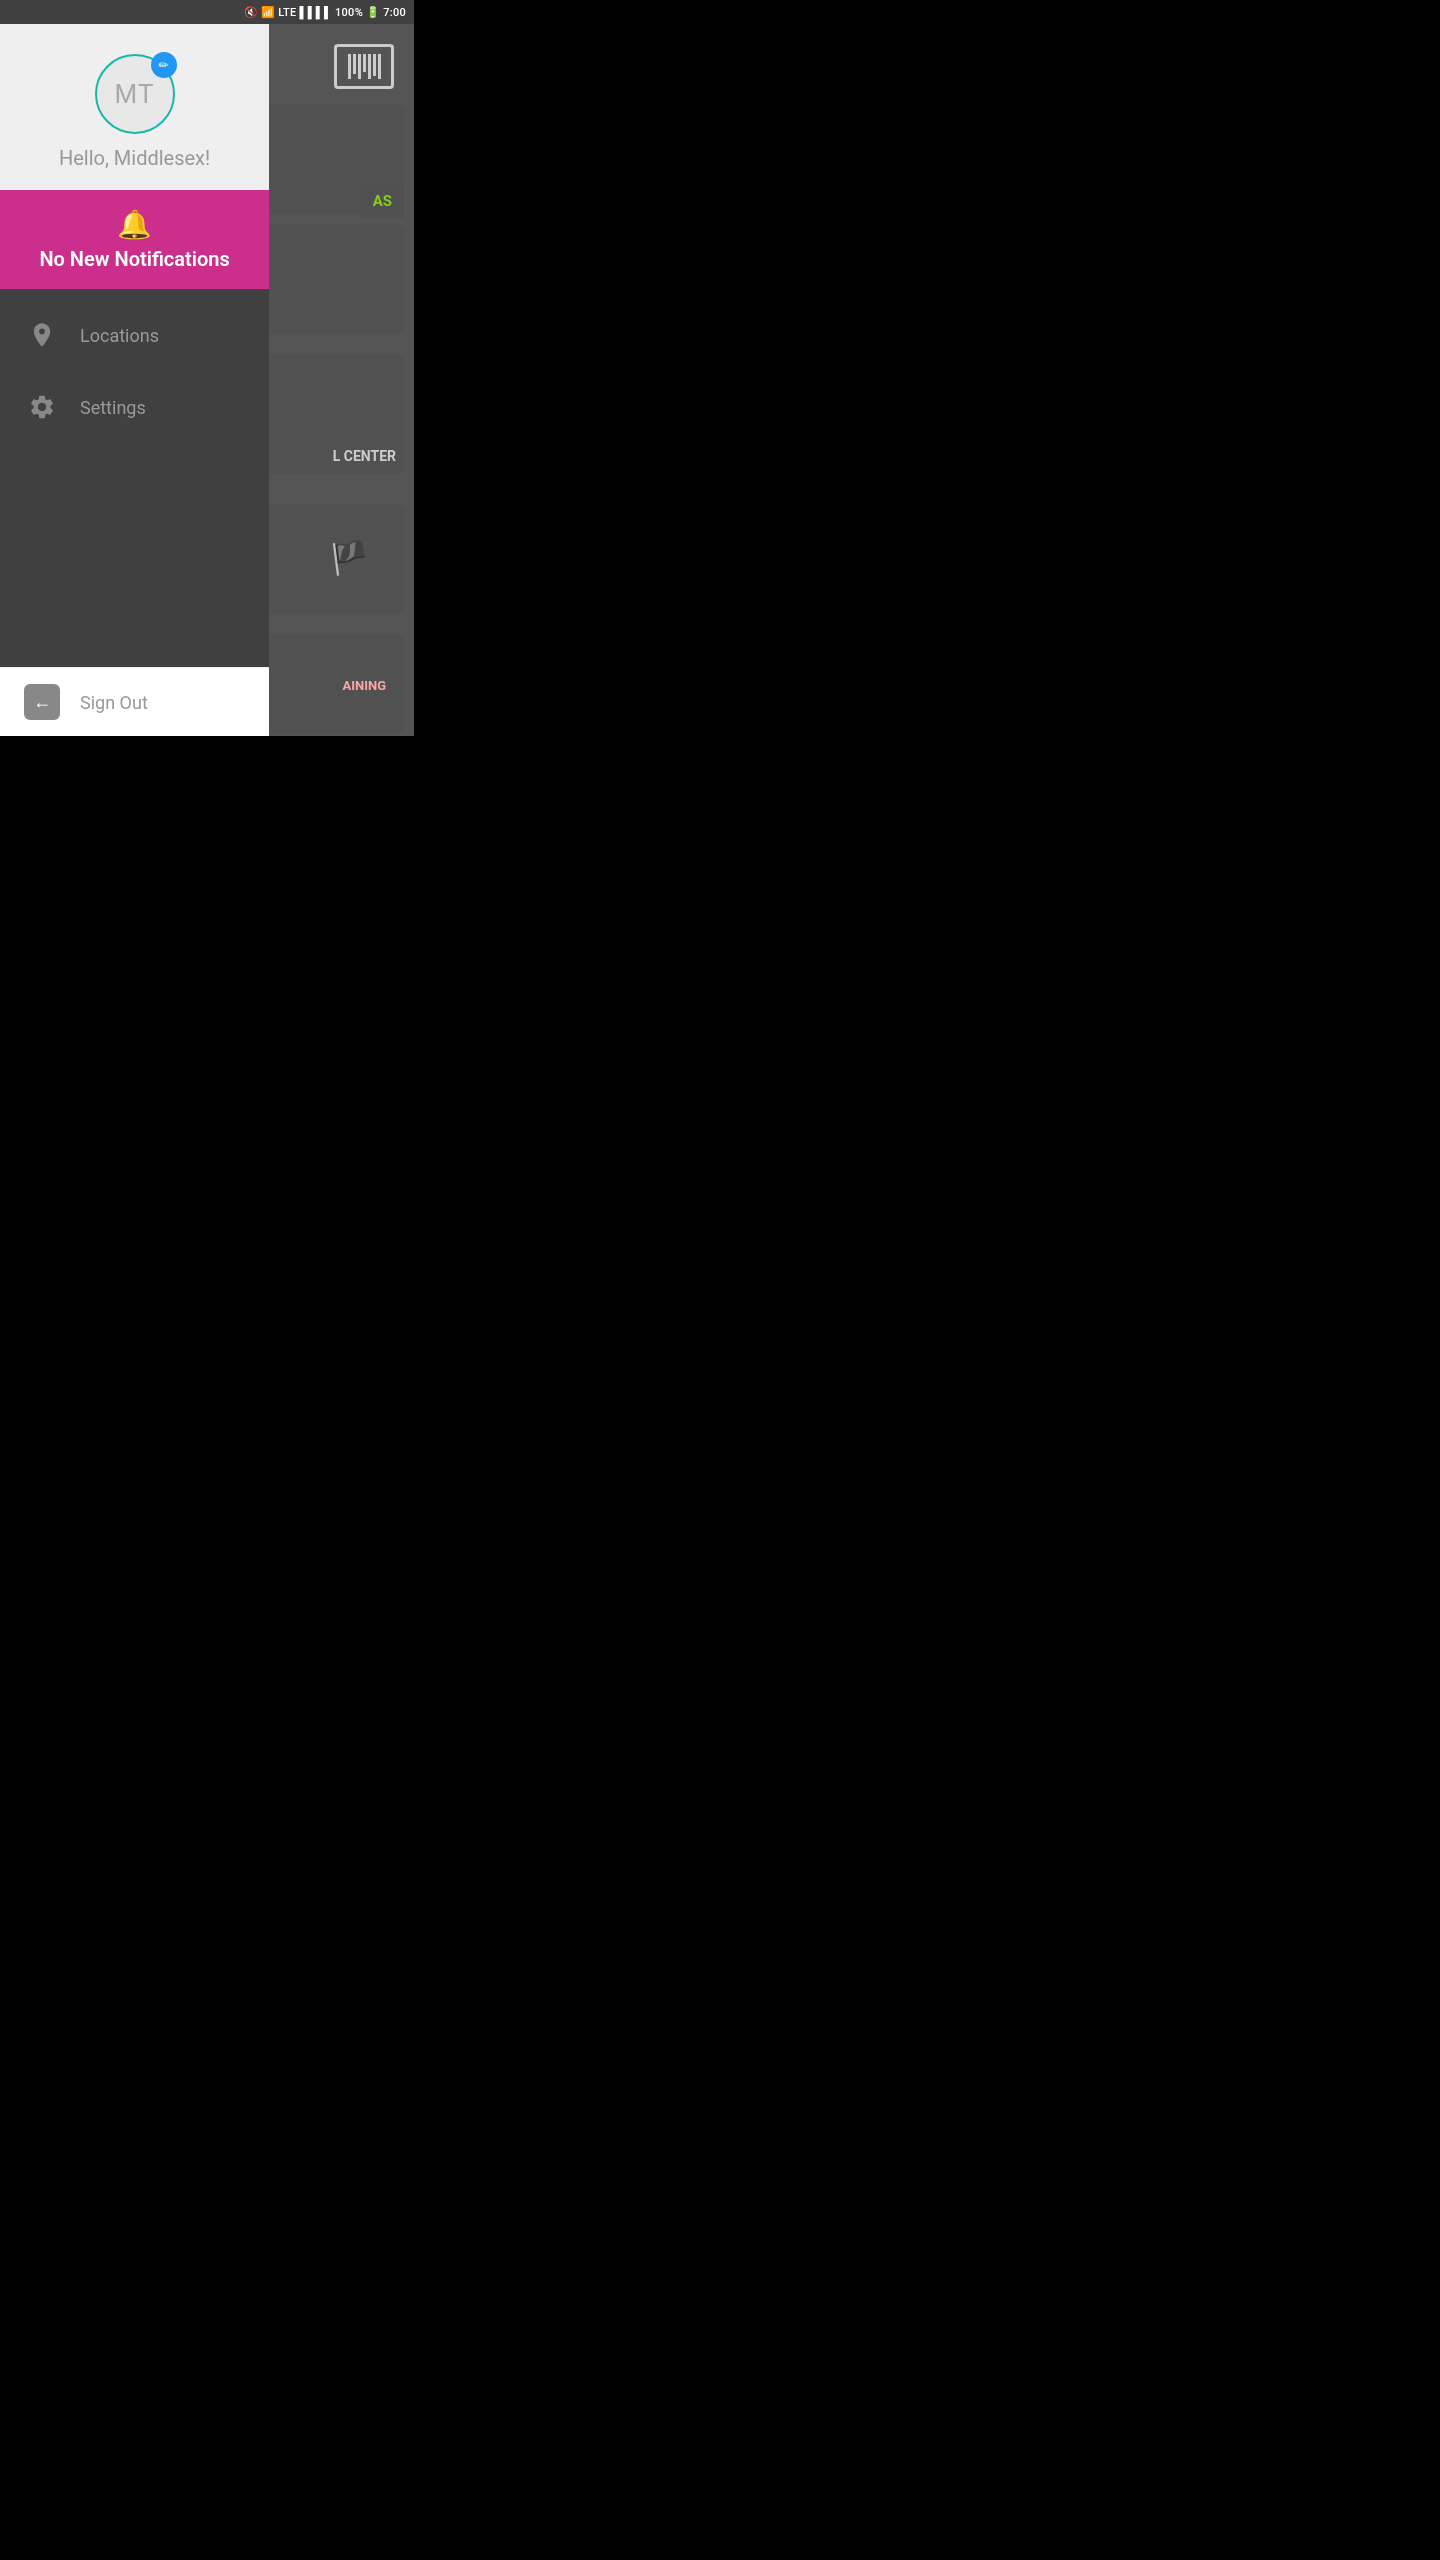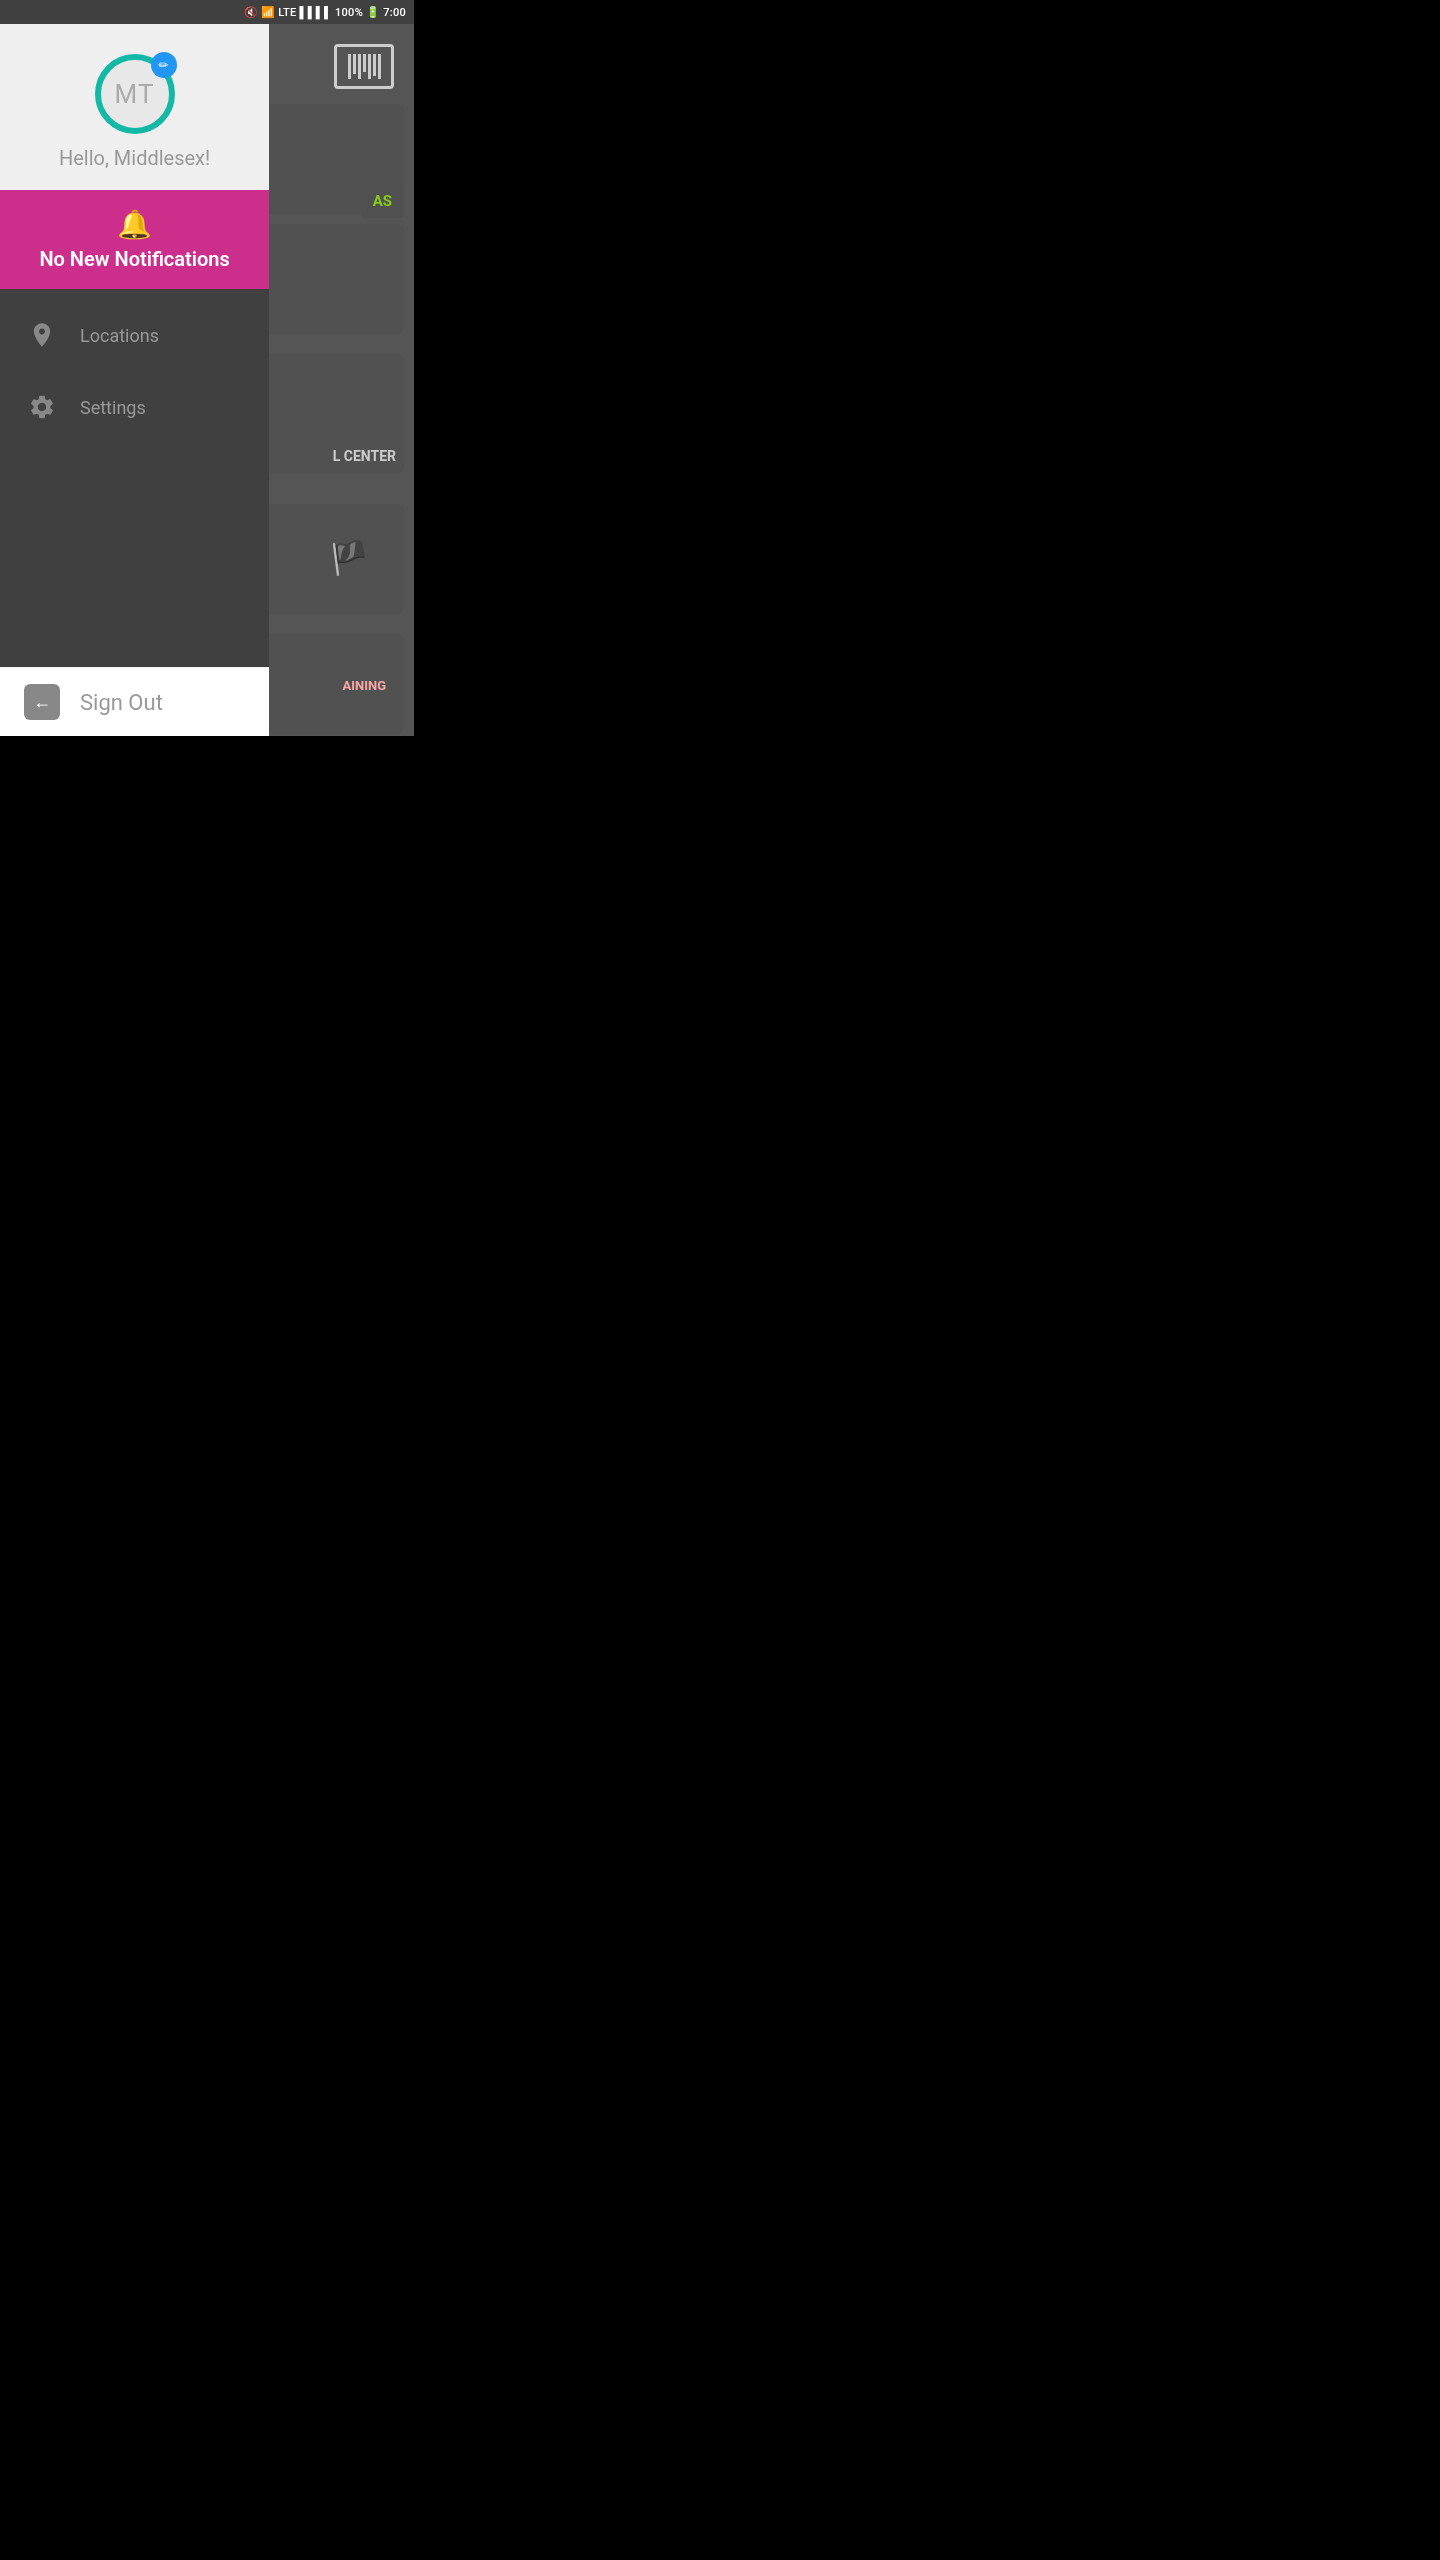--- a/index.html
+++ b/index.html
@@ -199,21 +199,21 @@
       position: relative;
       width: 80px;
       height: 80px;
       margin-bottom: 12px;
     }
 
     .avatar-circle {
       width: 80px;
       height: 80px;
       border-radius: 50%;
-      border: 6px solid #14b8a6;
+      border: 2px solid #14b8a6;
       background: #e8e8e8;
       display: flex;
       align-items: center;
       justify-content: center;
     }
 
     .avatar-initials {
       font-size: 26px;
       font-weight: 400;
       color: #aaa;
@@ -321,21 +321,21 @@
       align-items: center;
       justify-content: center;
     }
 
     .sign-out-arrow {
       color: white;
       font-size: 18px;
     }
 
     .sign-out-label {
-      font-size: 22px;
+      font-size: 18px;
       color: #999;
       font-weight: 400;
     }
   </style>
 </head>
 <body>
 
 <div class="status-bar">
   <div class="status-icons">
     <span class="status-bar-text">🔇 📶 LTE ▌▌▌▌ 100% 🔋 <span>7:00</span></span>

